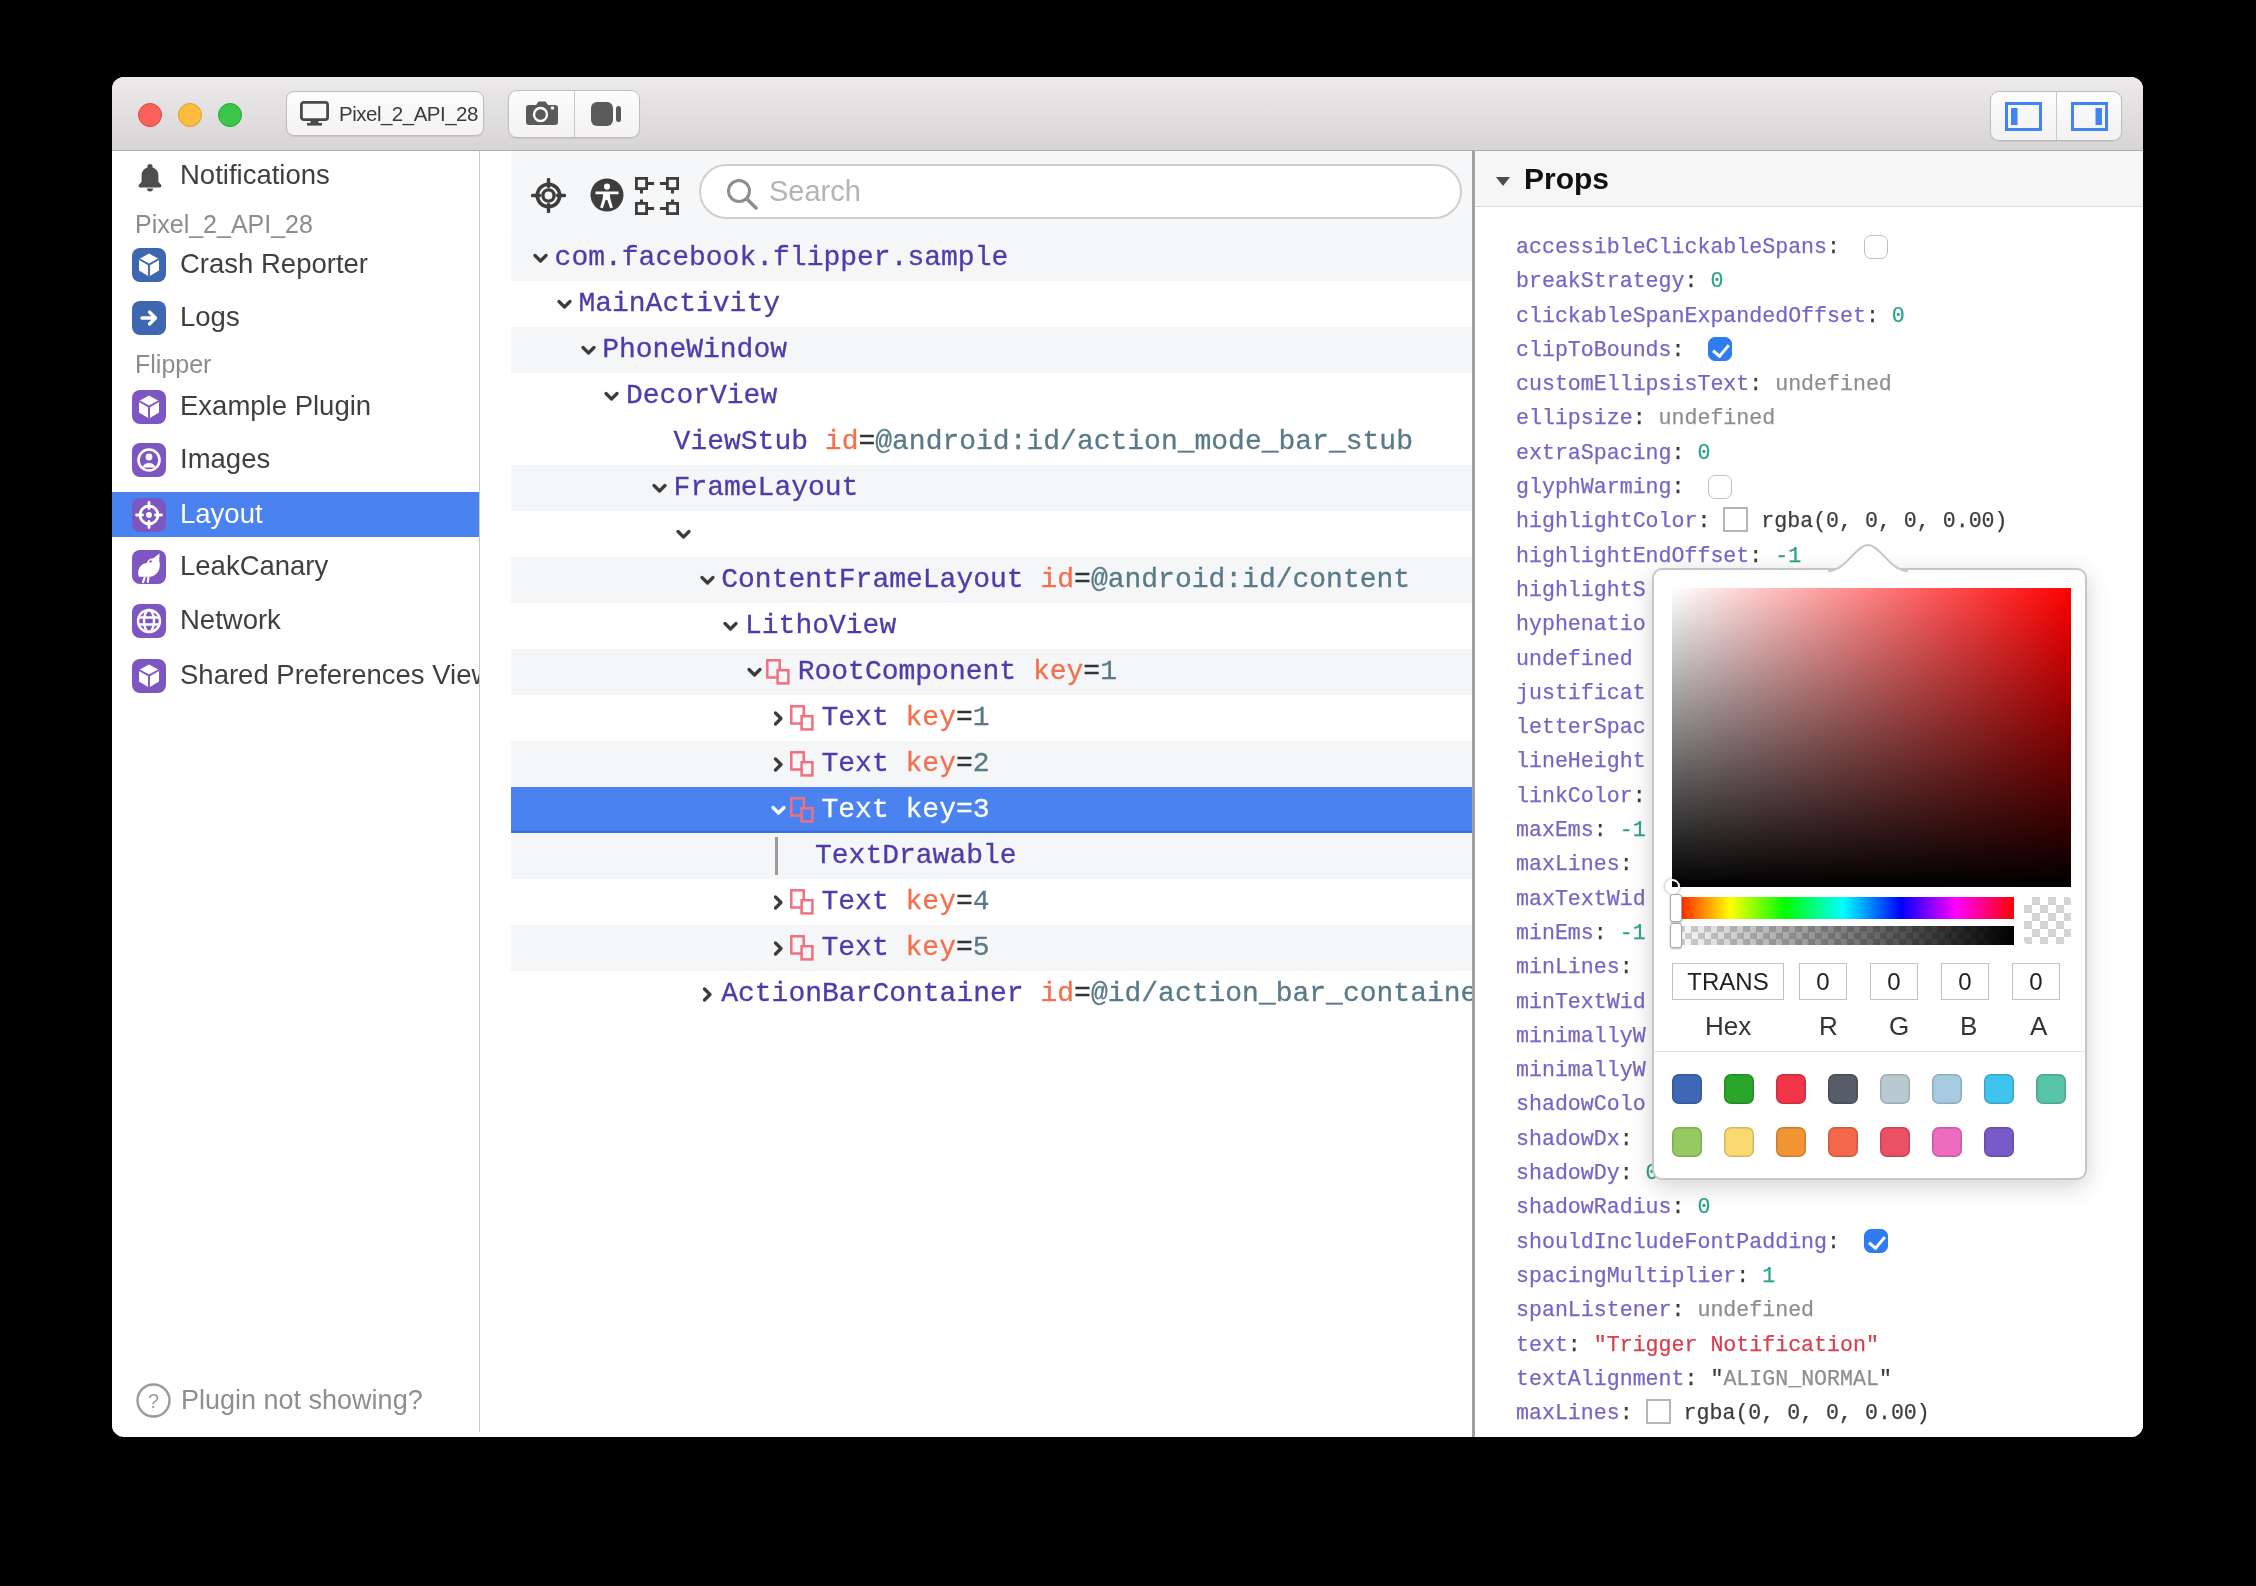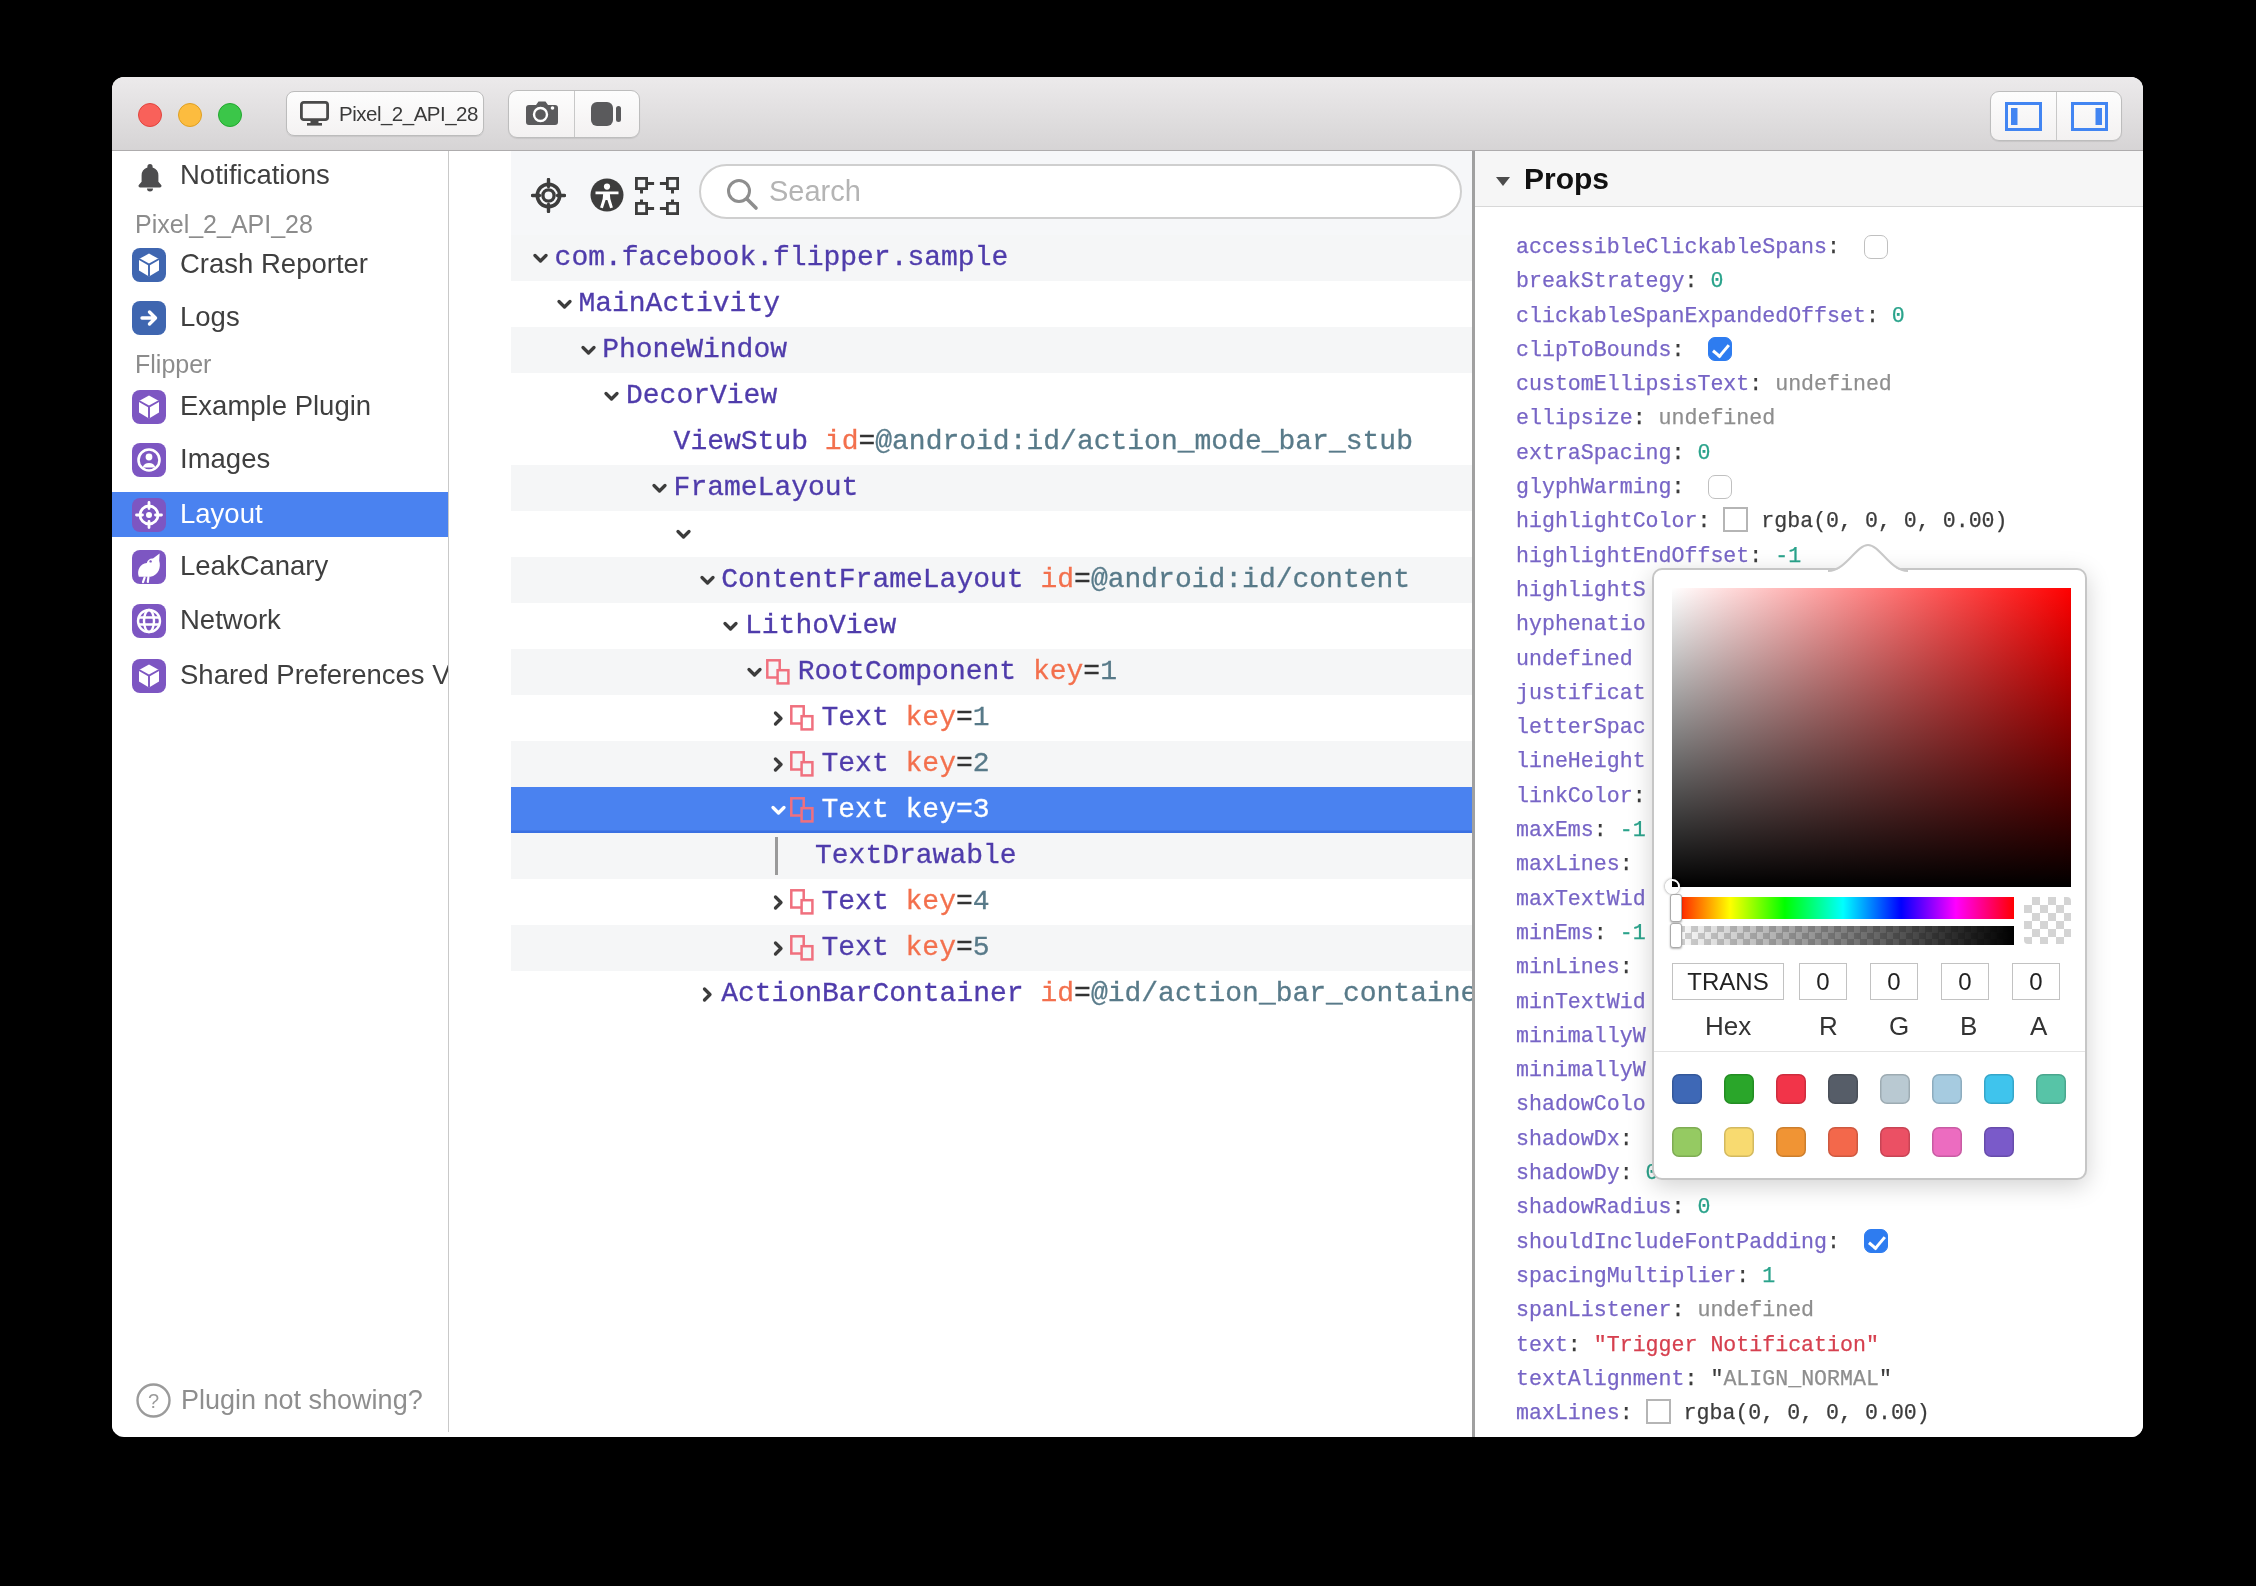--- a/index.html
+++ b/index.html
@@ -13,21 +13,21 @@
 .devbtn{position:absolute;left:174px;top:14px;width:198px;height:45px;background:linear-gradient(#fdfdfd,#f4f2f2);border:1px solid #bcbcbc;border-radius:8px;display:flex;align-items:center;box-shadow:0 1px 1px rgba(0,0,0,.08)}
 .devbtn span{font-size:20.5px;color:#3a3a3a;margin-left:10px;letter-spacing:-.5px}
 .seg2{position:absolute;top:13px;display:flex;background:linear-gradient(#fdfdfd,#f3f1f1);border:1px solid #bdbdbd;border-radius:9px;box-shadow:0 1px 1px rgba(0,0,0,.08)}
 .seg2 .sg{display:flex;align-items:center;justify-content:center}
 .seg2 .sg+.sg{border-left:1px solid #c8c8c8}
 .camseg{left:396px}
 .camseg .sg{width:65px;height:46px}
 .rseg{left:1878px;top:14px}
 .rseg .sg{width:65px;height:48px}
 
-.side{position:absolute;left:0;top:74px;bottom:5px;width:337px;background:#fff;border-right:1px solid #c9c9c9}
+.side{position:absolute;left:0;top:74px;bottom:5px;width:368px;background:#fff;border-right:1px solid #c9c9c9}
 .cen{position:absolute;left:399px;top:74px;bottom:0;width:964px;background:#fff;border-right:3px solid #a0a0a0}
 .rp{position:absolute;left:1363px;top:74px;right:0;bottom:0;background:#fff}
 
 .srow{position:absolute;left:0;width:399px;height:46px}
 .srow .ic{position:absolute;left:20px;top:50%;margin-top:-17px;width:34px;height:34px;border-radius:8px}
 .srow .lbl{position:absolute;left:68px;top:50%;transform:translateY(-54%);font-size:27.5px;color:#3f3f3f;white-space:nowrap}
 .srow.sel{background:#4a82f0}
 .srow.sel .lbl{color:#ffffff}
 .slab{position:absolute;left:23px;transform:translateY(-50%);font-size:25px;color:#8c8c8c}
 .icb{background:#3f66b0}

